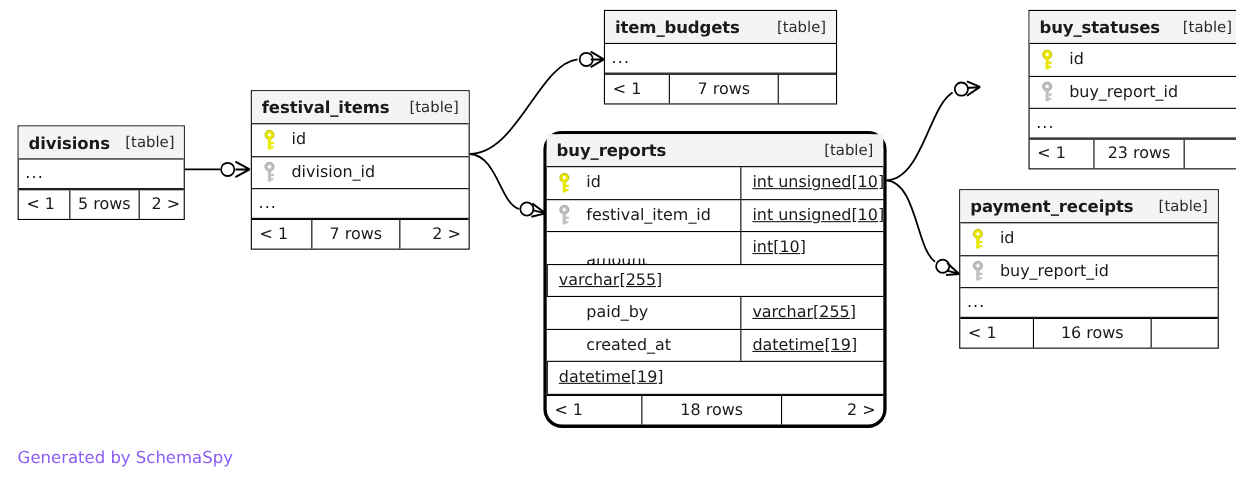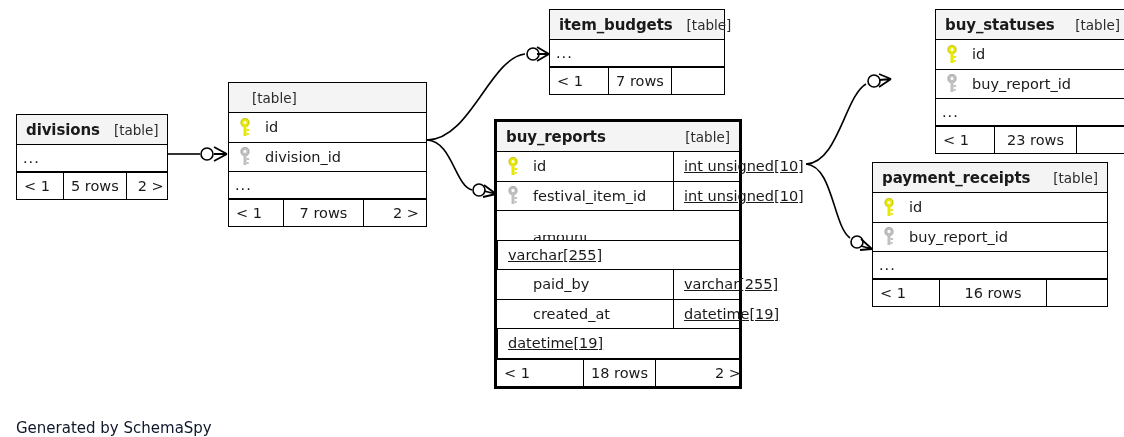--- a/index.html
+++ b/index.html
@@ -134,24 +134,23 @@
     padding: 0 7px;
     white-space: nowrap;
   }
   .foot-prev { justify-content: flex-start; }
   .foot-mid  { justify-content: center; border-left: 1px solid #000; border-right: 1px solid #000; }
   .foot-next { justify-content: flex-end; }
 
   .credit {
     position: absolute;
     font-size: 15px;
-    color: #0f172a;
+    color: #8b5cf6;
     white-space: nowrap;
     z-index: 3;
-    margin-top: 12px;
   }
 </style>
 </head>
 <body>
 
 <div id="canvas">
 
   <svg id="edges" viewBox="0 0 1124 437" width="1124" height="437">
 
     <g>
@@ -193,20 +192,21 @@
         </div>
         <div class="ellipsis-row">...</div>
         <div class="tbl-footer">
           <div class="foot-cell foot-prev" style="flex:0 0 46px;">&lt; 1</div>
           <div class="foot-cell foot-mid" style="flex:1 1 auto;">5 rows</div>
           <div class="foot-cell foot-next" style="flex:0 0 44px;">2 &gt;</div>
         </div>
       </div>
       <div class="table-box" style="left: 228px; top: 82px; width: 199px;">
         <div class="tbl-header">
+          <span class="tbl-name">festival_items</span>
           <span class="tbl-tag">[table]</span>
         </div>
         <div class="tbl-row">
           <div class="cell-name" style="flex:1 1 auto;">
             <span class="keyslot">
               <svg width="12" height="19" viewBox="0 0 12 19">
                 <circle cx="6" cy="4.6" r="4.1" fill="#e8e800" stroke="#b8b800" stroke-width="0.8"></circle>
                 <circle cx="6" cy="4.6" r="1.5" fill="#ffffff"></circle>
                 <rect x="4.5" y="7.5" width="3" height="10.5" fill="#e8e800"></rect>
                 <rect x="7.5" y="11" width="2.6" height="2" fill="#e8e800"></rect>
@@ -230,21 +230,21 @@
             <span class="colname">division_id</span>
           </div>
         </div>
         <div class="ellipsis-row">...</div>
         <div class="tbl-footer">
           <div class="foot-cell foot-prev" style="flex:0 0 54px;">&lt; 1</div>
           <div class="foot-cell foot-mid" style="flex:1 1 auto;">7 rows</div>
           <div class="foot-cell foot-next" style="flex:0 0 62px;">2 &gt;</div>
         </div>
       </div>
-      <div class="table-box" style="left: 549px; top: 9px; width: 176px;">
+      <div class="table-box" style="left: 549px; top: 9px; width: 212px;">
         <div class="tbl-header">
           <span class="tbl-name">item_budgets</span>
           <span class="tbl-tag">[table]</span>
         </div>
         <div class="ellipsis-row">...</div>
         <div class="tbl-footer">
           <div class="foot-cell foot-prev" style="flex:0 0 58px;">&lt; 1</div>
           <div class="foot-cell foot-mid" style="flex:1 1 auto;">7 rows</div>
           <div class="foot-cell foot-next" style="flex:0 0 52px;"></div>
         </div>
@@ -282,21 +282,21 @@
             <span class="colname">buy_report_id</span>
           </div>
         </div>
         <div class="ellipsis-row">...</div>
         <div class="tbl-footer">
           <div class="foot-cell foot-prev" style="flex:0 0 58px;">&lt; 1</div>
           <div class="foot-cell foot-mid" style="flex:1 1 auto;">23 rows</div>
           <div class="foot-cell foot-next" style="flex:0 0 52px;"></div>
         </div>
       </div>
-      <div class="table-box" style="left: 872px; top: 162px; width: 236px;">
+      <div class="table-box" style="left: 872px; top: 172px; width: 236px;">
         <div class="tbl-header">
           <span class="tbl-name">payment_receipts</span>
           <span class="tbl-tag">[table]</span>
         </div>
         <div class="tbl-row">
           <div class="cell-name" style="flex:1 1 auto;">
             <span class="keyslot">
               <svg width="12" height="19" viewBox="0 0 12 19">
                 <circle cx="6" cy="4.6" r="4.1" fill="#e8e800" stroke="#b8b800" stroke-width="0.8"></circle>
                 <circle cx="6" cy="4.6" r="1.5" fill="#ffffff"></circle>
@@ -322,21 +322,21 @@
             <span class="colname">buy_report_id</span>
           </div>
         </div>
         <div class="ellipsis-row">...</div>
         <div class="tbl-footer">
           <div class="foot-cell foot-prev" style="flex:0 0 66px;">&lt; 1</div>
           <div class="foot-cell foot-mid" style="flex:1 1 auto;">16 rows</div>
           <div class="foot-cell foot-next" style="flex:0 0 60px;"></div>
         </div>
       </div>
-      <div class="table-box focal" style="left: 494px; top: 119px; width: 248px;">
+      <div class="table-box focal" style="left: 494px; top: 119px; width: 312px; border-radius: 17px;">
         <div class="tbl-header">
           <span class="tbl-name">buy_reports</span>
           <span class="tbl-tag">[table]</span>
         </div>
         <div class="tbl-row">
           <div class="cell-name" style="flex:0 0 176px;">
             <span class="keyslot">
               <svg width="12" height="19" viewBox="0 0 12 19">
                 <circle cx="6" cy="4.6" r="4.1" fill="#e8e800" stroke="#b8b800" stroke-width="0.8"></circle>
                 <circle cx="6" cy="4.6" r="1.5" fill="#ffffff"></circle>
@@ -362,20 +362,21 @@
             </span>
             <span class="colname">festival_item_id</span>
           </div>
           <div class="cell-type" style="flex:1 1 auto;">int unsigned[10]</div>
         </div>
         <div class="tbl-row">
           <div class="cell-name" style="flex:0 0 176px;margin-top:24px;">
             <span class="keyslot empty"></span>
             <span class="colname">amount</span>
           </div>
+          <div class="cell-type" style="flex:1 1 auto;">int[10]</div>
         </div>
         <div class="tbl-row">
           <div class="cell-type" style="flex:1 1 auto;">varchar[255]</div>
         </div>
         <div class="tbl-row">
           <div class="cell-name" style="flex:0 0 176px;">
             <span class="keyslot empty"></span>
             <span class="colname">paid_by</span>
           </div>
           <div class="cell-type" style="flex:1 1 auto;">varchar[255]</div>

